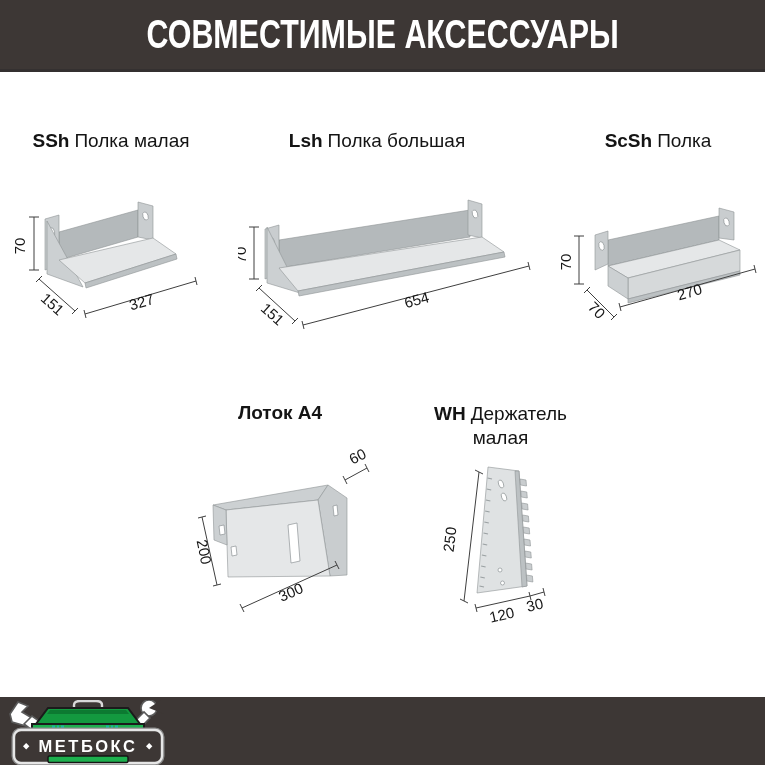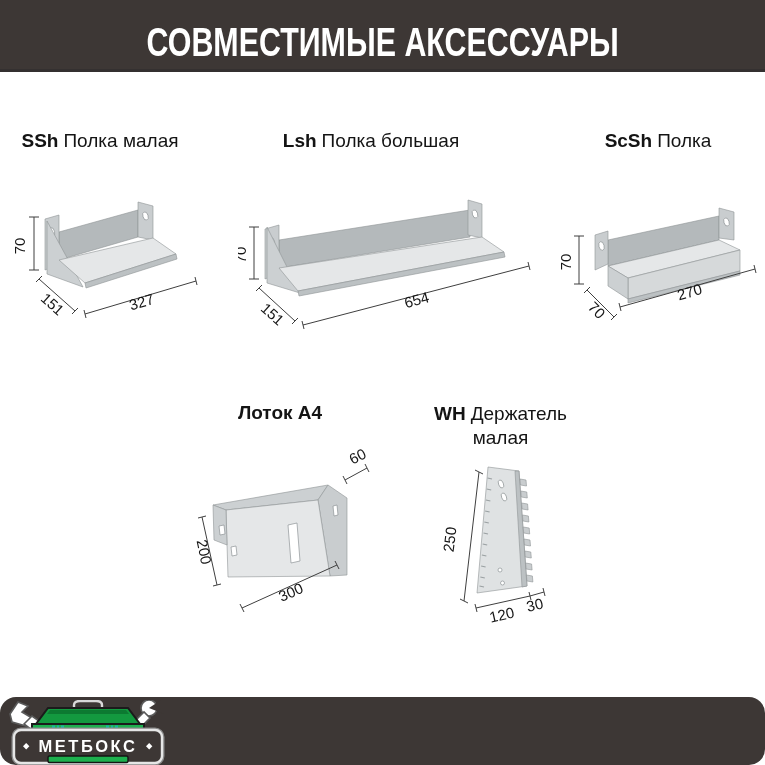--- a/index.html
+++ b/index.html
@@ -1,22 +1,22 @@
 <!DOCTYPE html>
 <html><head>
 <meta charset="utf-8">
 <style>
   html,body{margin:0;padding:0;background:#fff;}
   .page{position:relative;width:765px;height:765px;background:#ffffff;overflow:hidden;
         font-family:"Liberation Sans",sans-serif;}
   
   .bar{position:absolute;left:0;width:765px;background:#3d3735;}
   .bar.top{top:0;height:69px;border-bottom:3px solid #343030;}
-  .bar.bottom{bottom:0;height:68px;border-radius:16px;}
-  .bar.top h1{margin:8px;height:69px;line-height:69px;text-align:center;color:#ffffff;
+  .bar.bottom{bottom:0;height:68px;}
+  .bar.top h1{margin:0;height:69px;line-height:69px;text-align:center;color:#ffffff;
               font-size:40px;font-weight:700;letter-spacing:0px;}
   .bar.top h1 .squeeze{display:inline-block;transform:scale(0.76,1);transform-origin:center;}
   
   .plabel{position:absolute;font-size:19px;color:#141414;text-align:center;line-height:1.28;}
   .plabel .code{font-weight:700;margin-right:5px;}
   .plabel.all-bold{font-weight:700;}
   
   svg{position:absolute;}
   .metal{stroke:#8e9496;stroke-width:0.6;}
   .m-dark{fill:#b4b9bb;}
@@ -34,24 +34,24 @@
 </style>
 </head>
 <body>
 
 <div class="page">
 
   <header class="bar top">
     <h1><span class="squeeze">СОВМЕСТИМЫЕ АКСЕССУАРЫ</span></h1>
   </header>
 
-  <div class="plabel" style="left:10px;top:129px;width:180px;">
+  <div class="plabel" style="left:21px;top:129px;width:180px;">
     <span class="code">SSh</span><span>Полка малая</span>
   </div>
-  <div class="plabel" style="left:271px;top:129px;width:200px;">
+  <div class="plabel" style="left:277px;top:129px;width:200px;">
     <span class="code">Lsh</span><span>Полка большая</span>
   </div>
   <div class="plabel" style="left:568px;top:129px;width:180px;">
     <span class="code">ScSh</span><span>Полка</span><br>
   </div>
 
   <svg style="left:12px;top:186px;" width="190" height="142" viewBox="0 0 190 142">
     <g>
       <polygon class="metal m-dark" points="47,46 126,24 126,51 47,74"></polygon>
       <polygon class="metal m-mid" points="126,16 141,20 141,54 126,51"></polygon>

